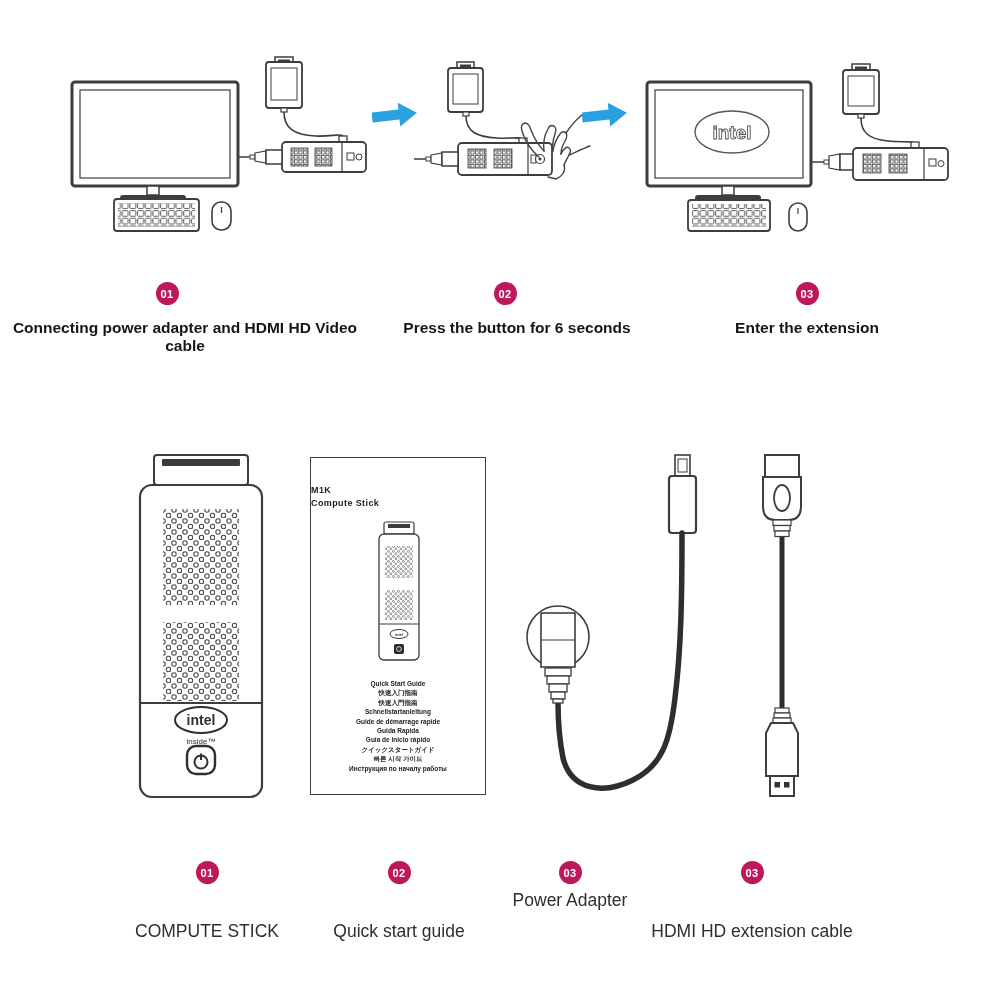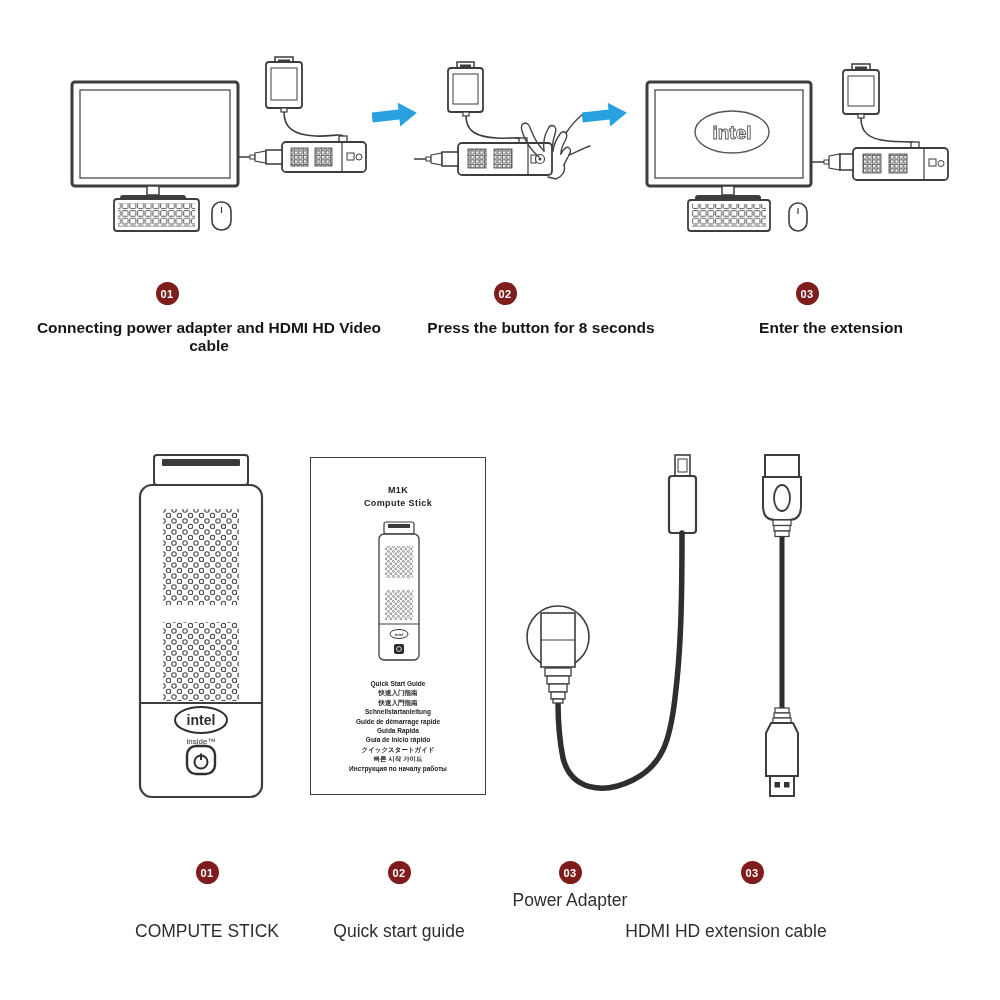--- a/index.html
+++ b/index.html
@@ -1,28 +1,28 @@
 <!DOCTYPE html>
 <html><head>
 <meta charset="utf-8">
 <style>
   html,body{margin:0;padding:0;}
   body{width:1000px;height:1000px;position:relative;background:#ffffff;
        font-family:"Liberation Sans",sans-serif;overflow:hidden;color:#2d2d2d;}
   .abs{position:absolute;}
-  .badge{position:absolute;width:23px;height:23px;border-radius:50%;background:#7f1d1d;
+  .badge{position:absolute;width:23px;height:23px;border-radius:50%;background:#be185d;
          color:#ffffff;font-size:11px;font-weight:700;display:flex;align-items:center;
          justify-content:center;letter-spacing:.5px;}
   .caption{position:absolute;width:370px;text-align:center;font-size:15.5px;
-           font-weight:700;color:#161616;margin-left:24px;}
+           font-weight:700;color:#161616;}
   .pkg-label{position:absolute;width:300px;text-align:center;font-size:17.5px;
              font-weight:400;color:#2e2e2e;}
   .booklet{position:absolute;left:310px;top:457px;width:176px;height:338px;
            border:1.5px solid #3d3d3d;box-sizing:border-box;background:#fff;}
-  .booklet-title{position:absolute;width:100%;text-align:center;font-size:9px;
+  .booklet-title{position:absolute;width:100%;text-align:left;font-size:9px;
                  font-weight:700;color:#1d1d1d;letter-spacing:.4px;}
   .booklet-langs{position:absolute;top:221px;left:0;width:100%;text-align:center;
                  font-size:6.5px;font-weight:700;color:#222;line-height:9.4px;}
   .booklet-langs div{white-space:nowrap;}
   svg{display:block;}
   svg text{font-family:"Liberation Sans",sans-serif;}
 </style>
 </head>
 <body>
 
@@ -175,21 +175,21 @@
     <path d="M191,100 L202,98 L202,114 L191,112 Z" stroke-width="1.2"></path>
     <rect x="202" y="98" width="13" height="16" stroke-width="1.5"></rect>
   </g>
 </svg>
 
 <div class="badge" style="left:155.5px;top:282px">01</div>
 <div class="badge" style="left:493.5px;top:282px">02</div>
 <div class="badge" style="left:795.5px;top:282px">03</div>
 
 <div class="caption" style="left:0px;top:319px">Connecting power adapter and HDMI HD Video cable</div>
-<div class="caption" style="left:332px;top:319px">Press the button for 8 seconds</div>
+<div class="caption" style="left:332px;top:319px">Press the button for 6 seconds</div>
 <div class="caption" style="left:622px;top:319px">Enter the extension</div>
 
 <svg class="abs" style="left:138px;top:452px" width="126" height="348" viewBox="0 0 126 348">
   <defs>
     <pattern id="dotsBig" width="11" height="11" patternUnits="userSpaceOnUse">
       <circle cx="3" cy="3" r="2.2" fill="none" stroke="#4a4a4a" stroke-width="1.1"></circle>
       <circle cx="8.5" cy="8.5" r="2.2" fill="none" stroke="#4a4a4a" stroke-width="1.1"></circle>
     </pattern>
   </defs>
   <g stroke="#3d3d3d" fill="#fff">
@@ -292,13 +292,13 @@
 </svg>
 
 <div class="badge" style="left:195.5px;top:861px">01</div>
 <div class="badge" style="left:387.5px;top:861px">02</div>
 <div class="badge" style="left:558.5px;top:861px">03</div>
 <div class="badge" style="left:740.5px;top:861px">03</div>
 
 <div class="pkg-label" style="left:57px;top:921px">COMPUTE STICK</div>
 <div class="pkg-label" style="left:249px;top:921px">Quick start guide</div>
 <div class="pkg-label" style="left:420px;top:890px">Power Adapter</div>
-<div class="pkg-label" style="left:576px;top:921px">HDMI HD extension cable</div>
+<div class="pkg-label" style="left:602px;top:921px">HDMI HD extension cable</div>
 
 </body></html>

